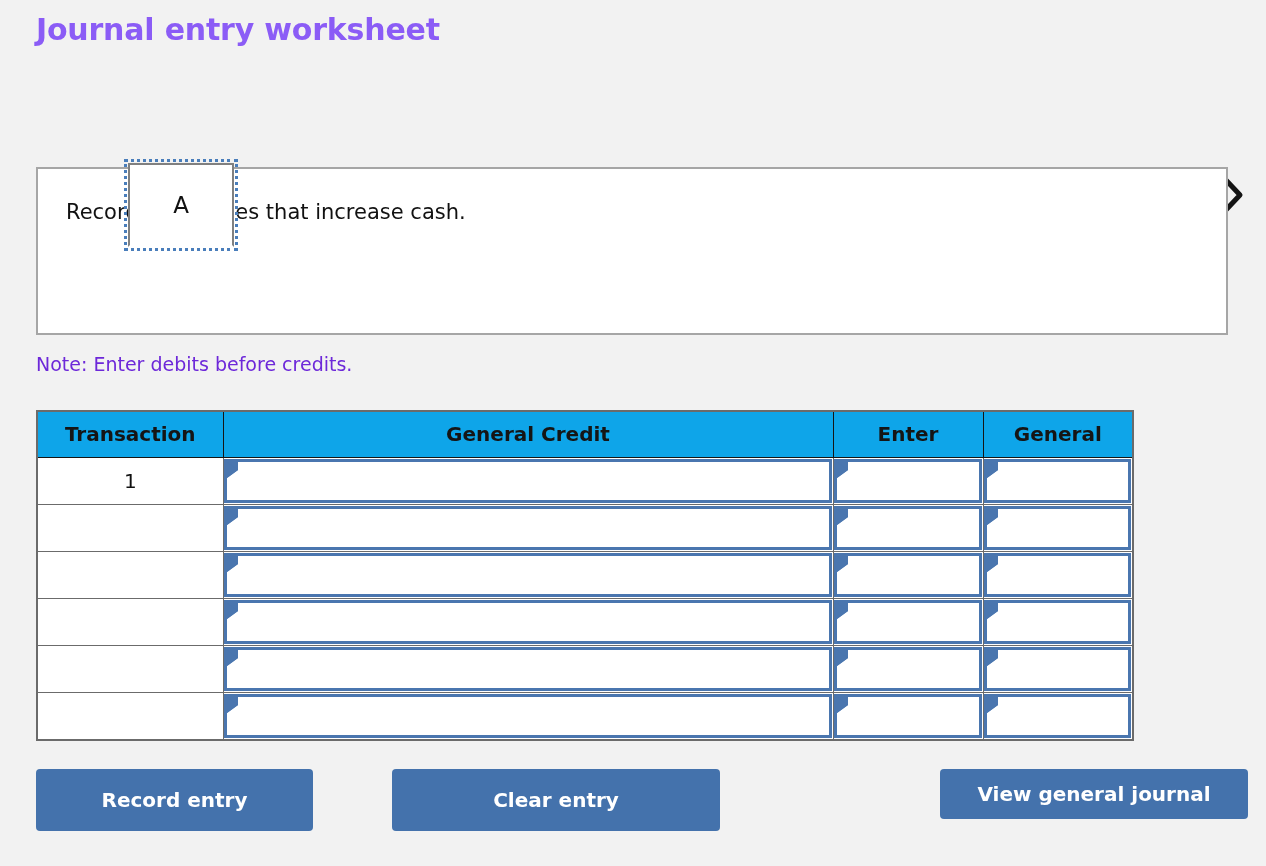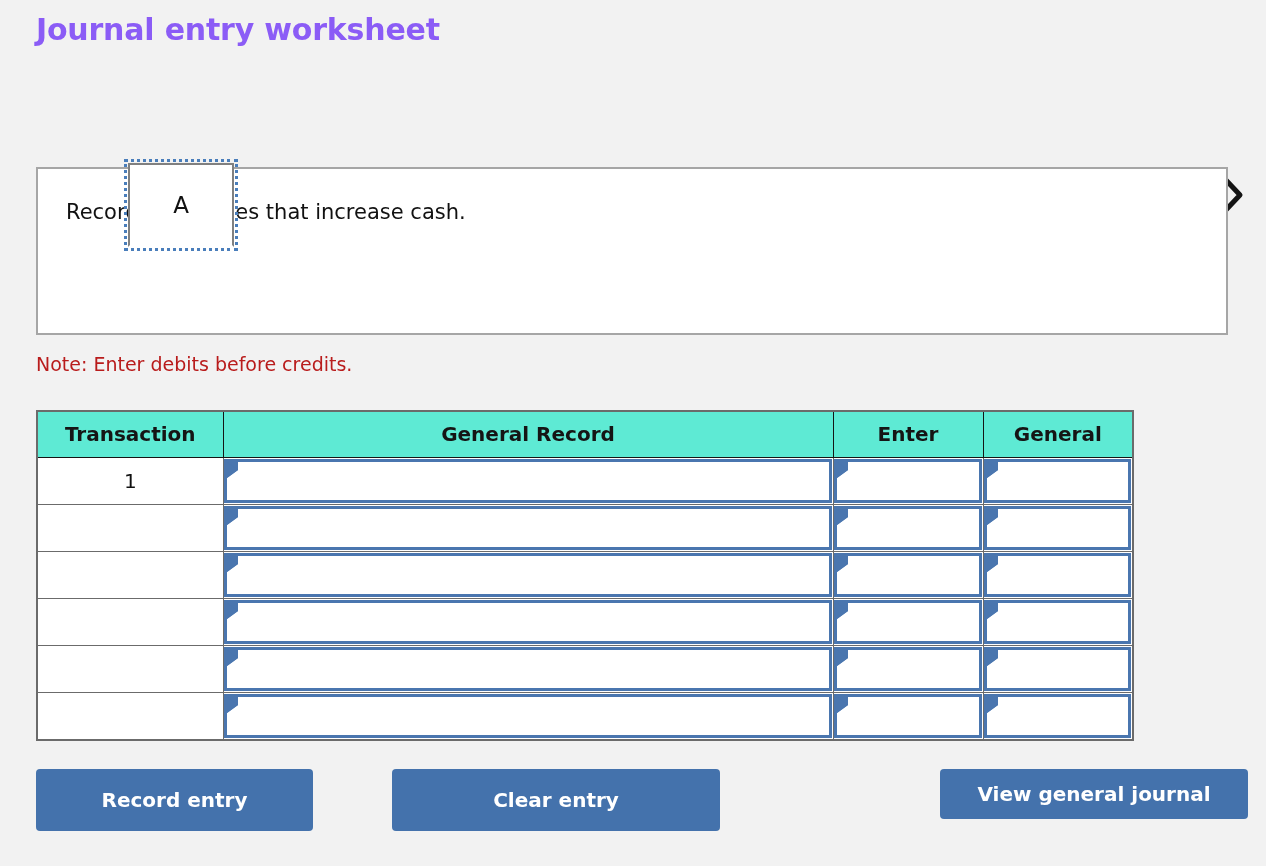--- a/index.html
+++ b/index.html
@@ -102,36 +102,36 @@
     color: #111111;
     line-height: 1.3;
   }
 
   
   .note {
     position: absolute;
     left: 36px;
     top: 353px;
     font-size: 19px;
-    color: #b91c1c;
+    color: #6d28d9;
   }
 
   
   .journal {
     position: absolute;
     left: 36px;
     top: 410px;
     width: 1098px;
     border-collapse: collapse;
     table-layout: fixed;
     border: 2px solid #6b6b6b;
     box-sizing: border-box;
   }
   .journal th {
-    background: #5eead4;
+    background: #0ea5e9;
     color: #151515;
     font-size: 20px;
     font-weight: bold;
     height: 46px;
     border: 1px solid #151515;
     box-sizing: border-box;
     padding: 0;
   }
   .journal td {
     background: #ffffff;
@@ -242,21 +242,21 @@
 <table class="journal">
   <colgroup>
     <col class="col-txn">
       <col class="col-gj">
       <col class="col-deb">
       <col class="col-cre">
   </colgroup>
   <thead>
     <tr>
       <th>Transaction</th>
-      <th>General Record</th>
+      <th>General Credit</th>
       <th>Enter</th>
       <th>General</th>
     </tr>
   </thead>
   <tbody>
     <tr>
       <td class="txn-cell">1</td>
       <td>
         <div class="cell-field">
           <span class="marker"></span>

